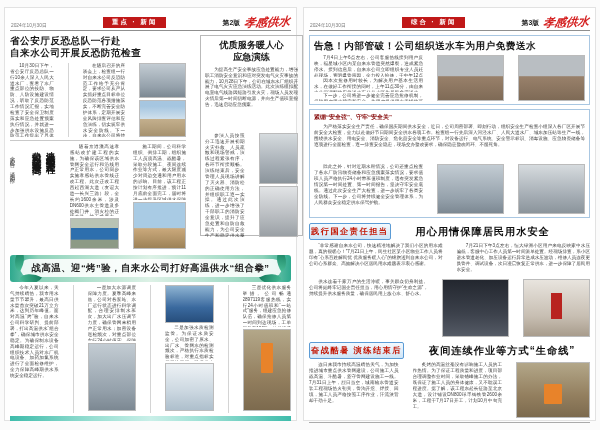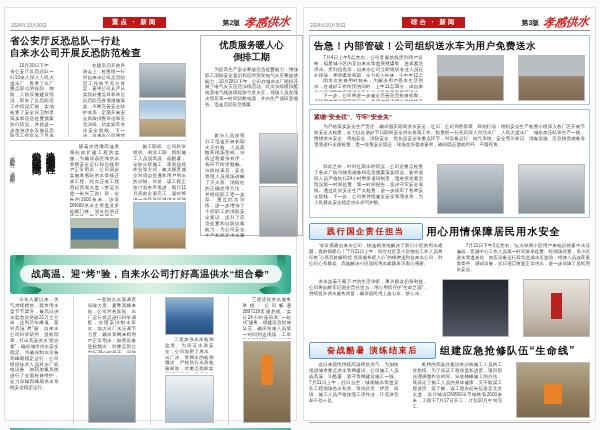--- a/index.html
+++ b/index.html
@@ -57,41 +57,41 @@
     color:#444;letter-spacing:2px;padding-top:8px;}
   .vtitle{writing-mode:vertical-rl;text-orientation:upright;font-size:9.4px;
     font-weight:bold;color:#161616;letter-spacing:1.5px;line-height:1.15;}
 
   
   .dbox{border:1px solid #b9b9b9;padding:3px 4px;}
   .dbox .h-ctr{text-align:center;font-size:9.2px;font-weight:bold;color:#181818;
     line-height:1.35;margin-bottom:3px;}
 
   
-  .banner{height:39px;margin:4px 0 3px;border-radius:3px;position:relative;
+  .banner{height:27px;margin:4px 0 3px;border-radius:3px;position:relative;
     background:linear-gradient(90deg,#2fa98e,#8fd3bb 10%,#ddf1e6 50%,#8fd3bb 90%,#2fa98e);
     display:flex;align-items:center;justify-content:center;overflow:hidden;}
   .banner-inner{background:rgba(255,255,255,.88);border-radius:9px;
     padding:2.5px 12px;font-size:9.4px;font-weight:bold;color:#222;letter-spacing:0.5px;}
   .leaf{position:absolute;width:13px;height:19px;
     background:linear-gradient(135deg,#157a5c,#49bd97);border-radius:0 100% 0 100%;}
   .leaf.l1{left:3px;top:-4px;transform:rotate(35deg);}
   .leaf.l2{left:14px;bottom:-6px;transform:rotate(120deg);}
   .leaf.r1{right:3px;top:-4px;transform:rotate(-35deg) scaleX(-1);}
   .leaf.r2{right:14px;bottom:-6px;transform:rotate(-120deg) scaleX(-1);}
   .teal-bar{height:5px;margin-top:3px;
     background:linear-gradient(90deg,#3fbcab,#9adfd3 30%,#c9efe8 50%,#9adfd3 70%,#3fbcab);}
 
   
   .bbox{border:1px solid #a9c7e2;padding:3px 4px;margin-top:4px;}
   .badge{display:inline-block;border:1px solid #5b9bd5;border-radius:2px;
     background:linear-gradient(180deg,#f3f9fe,#cfe5f7);color:#c31400;
-    font-weight:bold;font-size:8.2px;padding:2px 17px;letter-spacing:1.5px;}
+    font-weight:bold;font-size:8.2px;padding:2px 1px;letter-spacing:1.5px;}
   .sec-head{display:flex;align-items:center;margin-top:5px;}
-  .sec-title{font-size:10.2px;font-weight:bold;color:#101010;margin-left:4px;
+  .sec-title{font-size:10.2px;font-weight:bold;color:#101010;margin-left:25px;
     letter-spacing:1px;}
   .kicker-red{font-size:6px;font-weight:bold;color:#8a1010;margin-right:6px;}
   .endrule{border-top:1px solid #aaa;margin-top:4px;}
 </style>
 </head>
 <body>
 
 <div id="canvas">
 
   <div class="page" id="pL">
@@ -132,21 +132,21 @@
           <div style="width:62px;display:flex;flex-direction:column;gap:2px;">
             <div class="t clip" style="height:56px;">施工期间，公司科学组织、倒排工期，组织施工人员顶高温、战酷暑，采取分段施工、夜间连续作业等方式，最大限度减少对周边交通和用户用水的影响。目前，该工程正按计划有序推进，预计11月底前全面完工，届时将进一步提升区域供水保障能力。</div>
             <div class="ph ph-crane" style="height:47px;"></div>
           </div>
         </div>
       </div>
 
       <div class="dbox" style="width:103px;height:201px;">
         <div class="h-ctr">
           <span>优质服务暖人心</span><br>
-          <span>倒排工期</span>
+          <span>应急演练</span>
         </div>
         <div class="t clip" style="height:64px;">为提高生产安全事故应急处置能力，增强职工消防安全意识和应对突发电气火灾事故的能力，10月28日下午，公司在城东水厂组织开展了电气火灾应急演练活动。此次演练模拟配电室电气线路因短路引发火灾，现场人员发现火情后第一时间切断电源，并向生产值班室报告，迅速启动应急预案。</div>
         <div class="cols" style="margin-top:2px;height:104px;">
           <div class="t clip" style="width:46px;">参演人员按照分工迅速开展初期火灾扑救、人员疏散和现场警戒，演练过程紧张有序，各环节衔接顺畅。演练结束后，安全管理人员现场讲解了灭火器、消防栓的正确使用方法，并组织职工逐一实操。通过此次演练，进一步增强了干部职工的消防安全意识，提升了应急处置和自防自救能力，为公司安全生产和稳定供水奠定了坚实基础。</div>
           <div style="width:46px;display:flex;flex-direction:column;gap:2px;">
             <div class="ph ph-panel" style="height:51px;"></div>
             <div class="ph ph-ext" style="height:51px;"></div>
           </div>
         </div>
       </div>
@@ -230,21 +230,21 @@
       <div class="cols" style="margin-top:2px;height:58px;">
         <div class="t clip" style="width:138px;">供水连着千家万户的生活冷暖，事关群众切身利益。公司将始终牢记国企责任担当，用心用情守护“生命之源”，持续提升供水服务质量，确保居民用上放心水、舒心水。</div>
         <div class="ph ph-night" style="width:67px;height:58px;"></div>
         <div class="ph ph-hall flag" style="width:67px;height:58px;"></div>
       </div>
     </div>
 
     <div>
       <div class="sec-head">
         <span class="badge">奋战酷暑 演练结束后</span>
-        <span class="sec-title">组建应急抢修队伍“生命线”</span>
+        <span class="sec-title">夜间连续作业等方式“生命线”</span>
       </div>
       <div class="cols" style="margin-top:3px;height:56px;">
         <div class="t clip" style="width:100px;">连日来我市持续高温晴热天气，为加快推进城市重点供水管网建设，公司施工人员战高温、斗酷暑，坚守管网建设施工一线。7月31日上午，烈日当空，城南输水管道安装工程现场热火朝天，管沟开挖、焊接、回填，施工人员严格按照工序作业，汗流浃背却干劲十足。</div>
         <div class="t clip" style="width:100px;">炙烤的高温丝毫没有影响施工人员的工作热情。为了保证工程质量和进度，项目部合理调整作业时间，采取错峰施工的办法，既保证了施工人员的身体健康，又不耽误工程进度。据了解，该工程东起长征路至北京大道，设计铺设DN800球墨铸铁管2600余米，工程于7月17日开工，计划10月中旬完工。</div>
         <div class="ph ph-dirt vest" style="width:74px;height:56px;"></div>
       </div>
       <div class="endrule"></div>
     </div>
   </div>
 </div>

